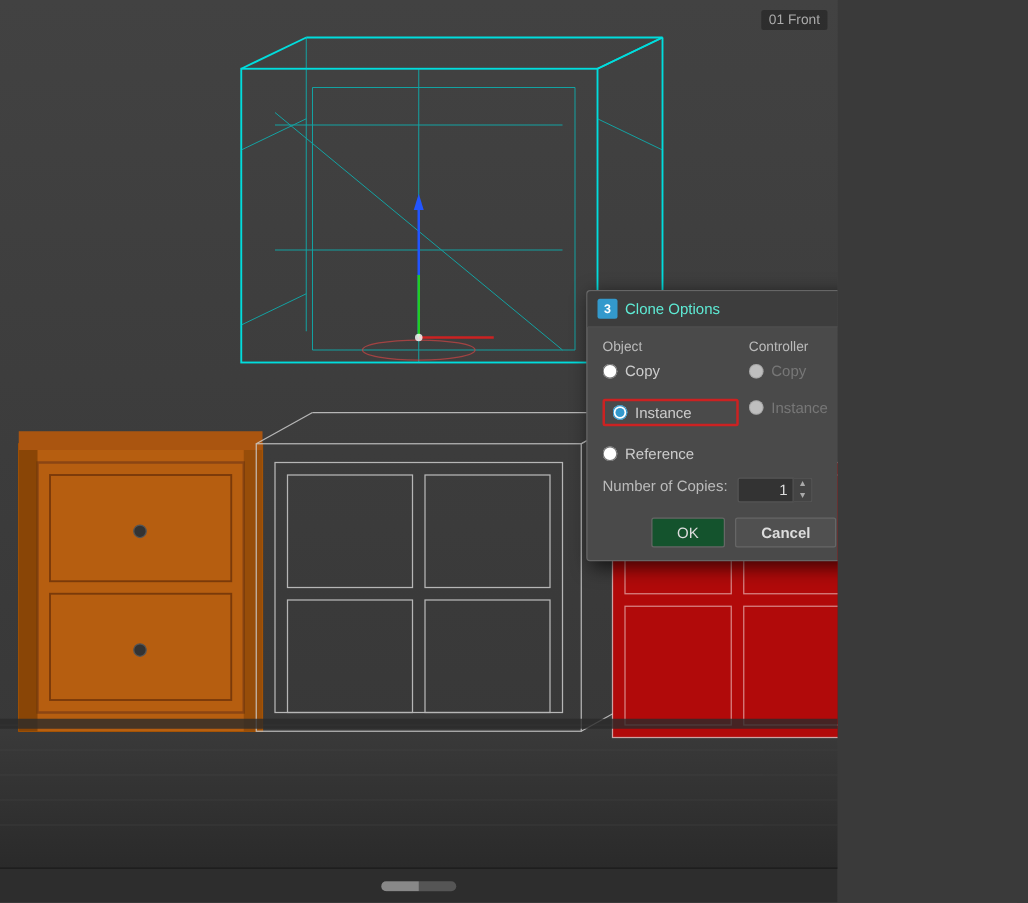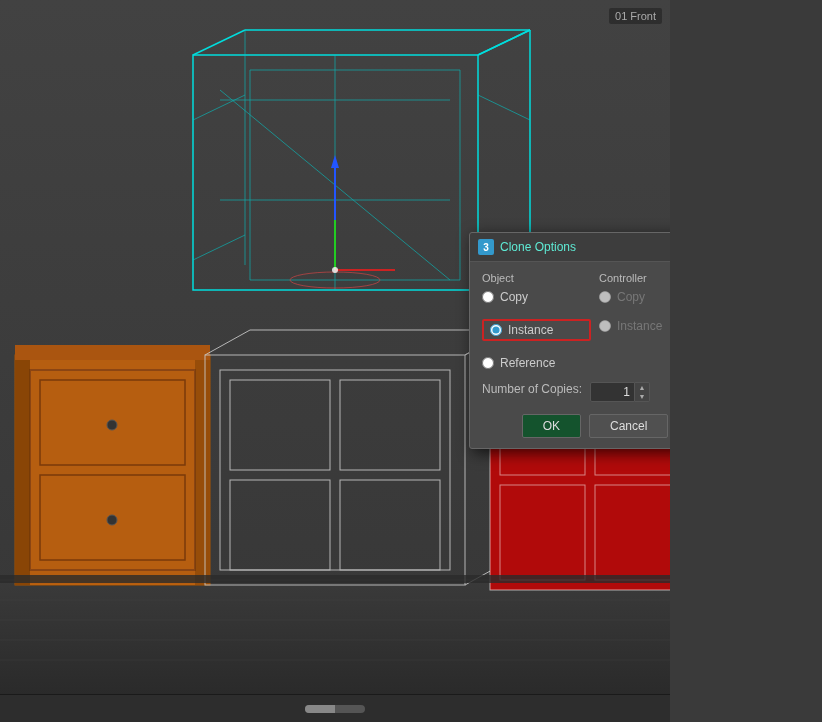--- a/index.html
+++ b/index.html
@@ -289,20 +289,21 @@
       background: #555;
       color: #ddd;
     }
 
     .btn-ok {
       background: #14532d;
     }
 
     .btn-cancel {
       background: #505050;
+      font-weight: bold;
     }
 
     
     .scene-svg {
       position: absolute;
       top: 0;
       left: 0;
       width: 100%;
       height: 100%;
     }

